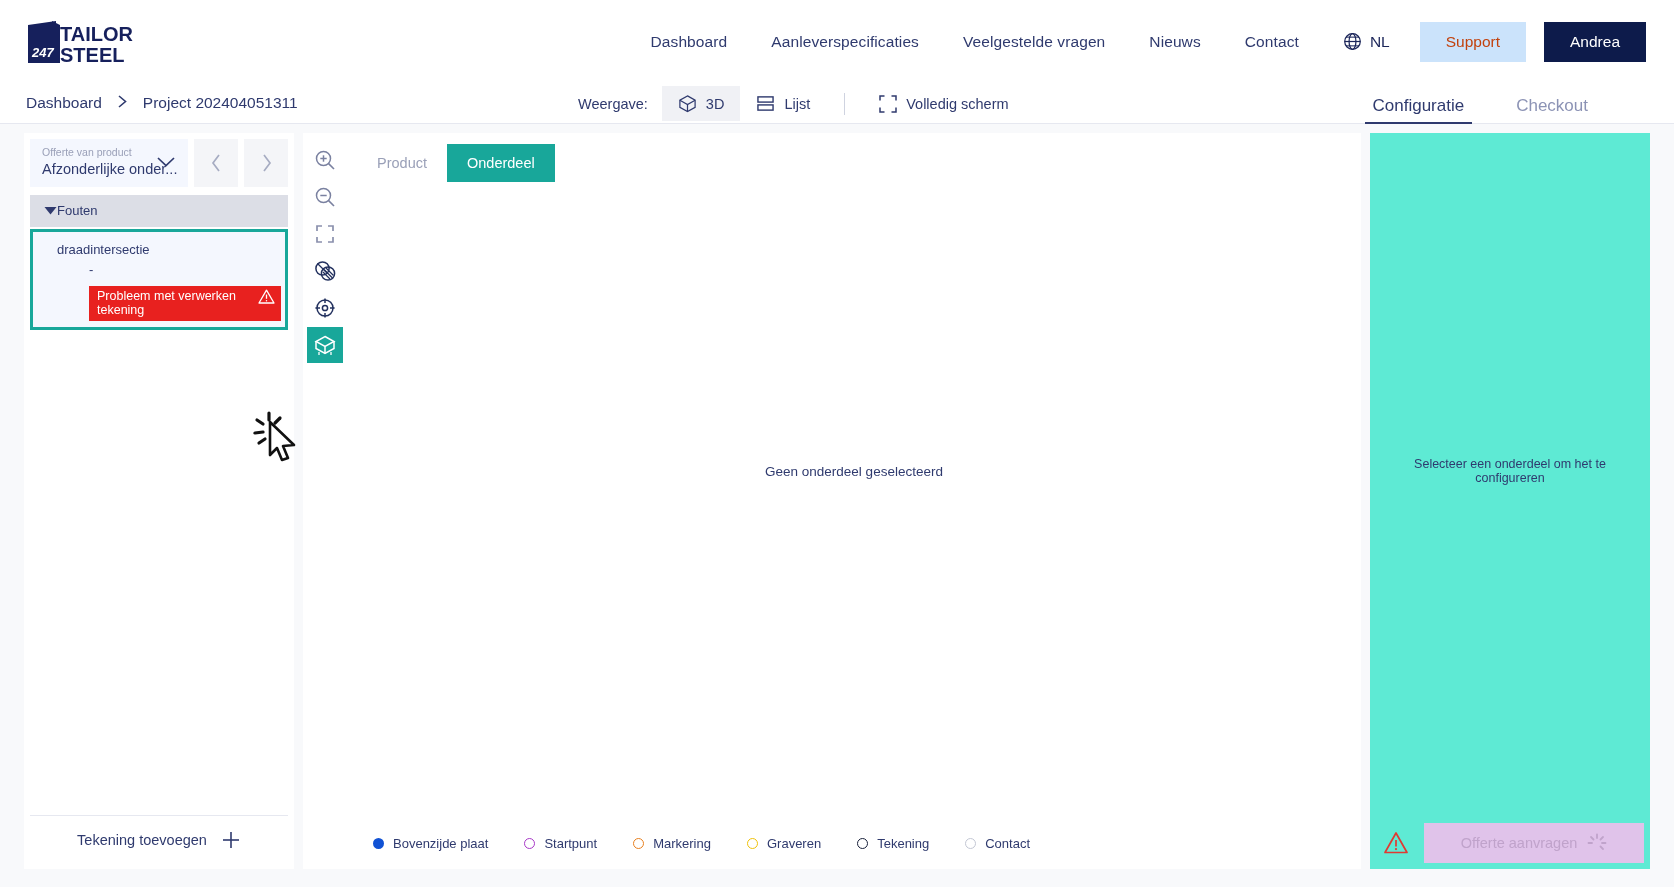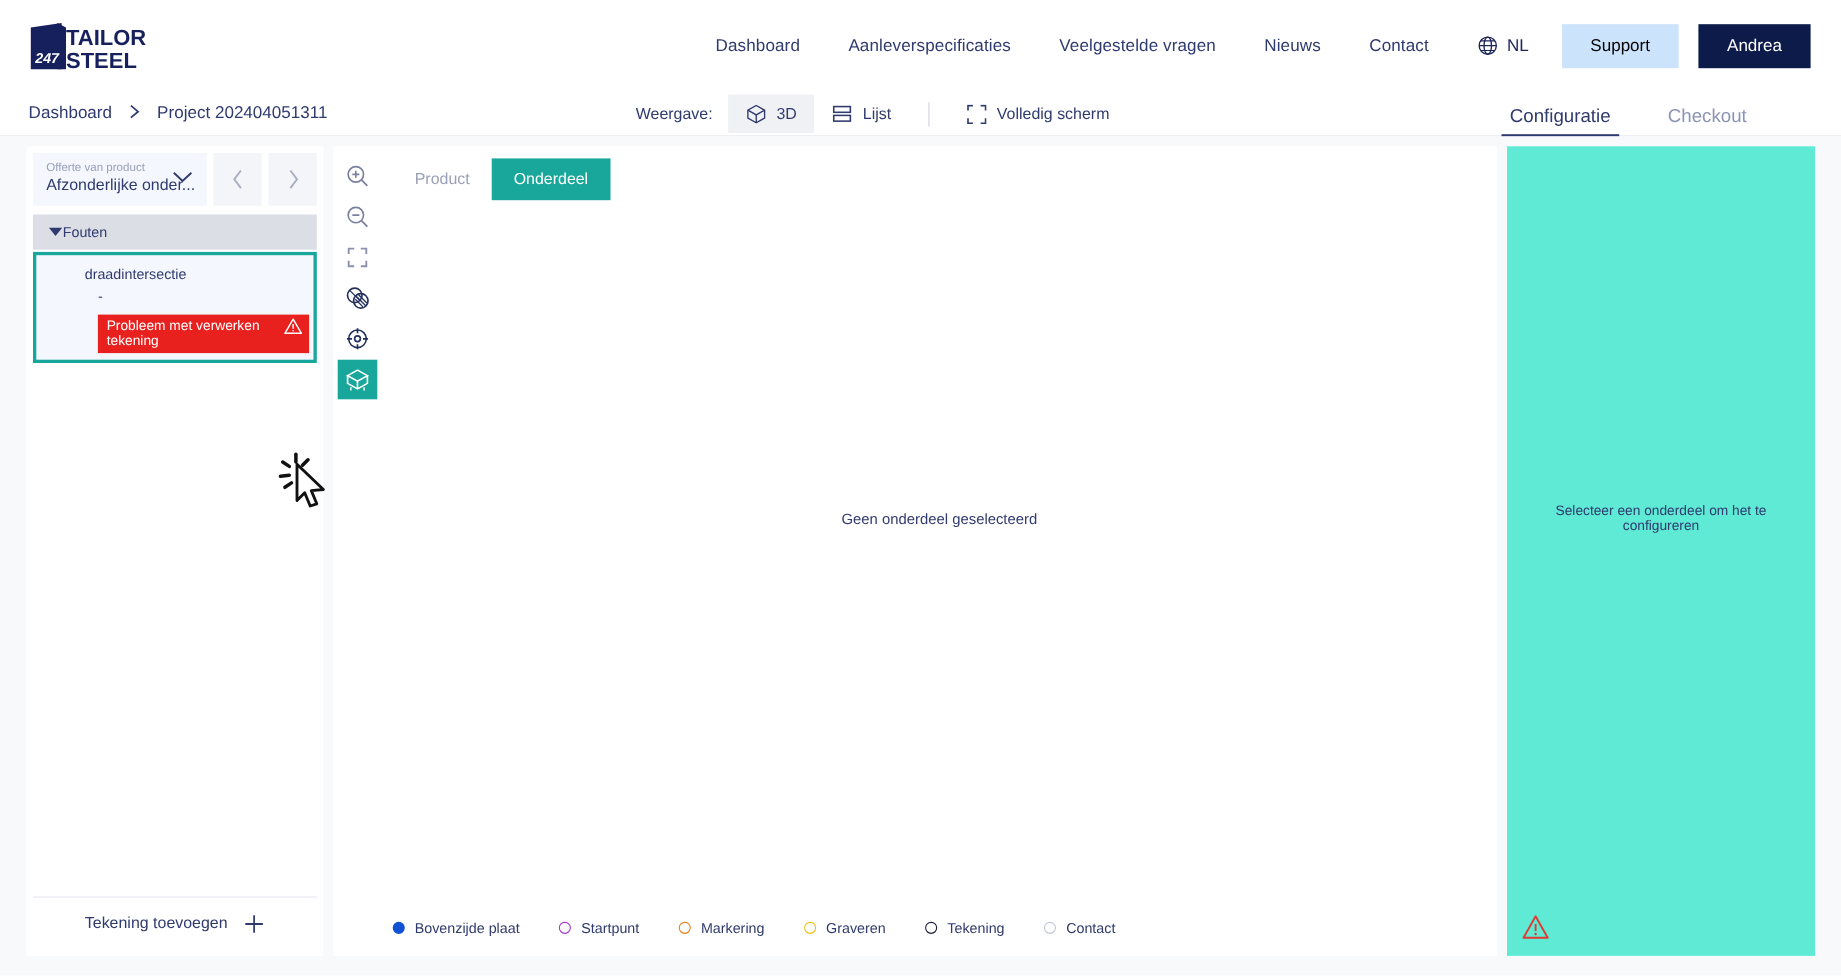--- a/index.html
+++ b/index.html
@@ -42,21 +42,21 @@
     cursor: pointer;
     letter-spacing: 0.1px;
   }
   .lang {
     display: flex; align-items: center; gap: 8px;
     padding: 0 22px; color: #1b2559; font-size: 15.5px; cursor: pointer;
   }
   .globe { width: 19px; height: 19px; display:block; }
   .btn-support {
     background: #cbe3fb;
-    color: #000000;
+    color: #c2410c;
     font-size: 15.5px;
     padding: 11px 26px;
     margin-left: 8px;
     cursor: pointer;
     white-space: nowrap;
   }
   .btn-user {
     background: #0d1b4b;
     color: #ffffff;
     font-size: 15.5px;
@@ -157,21 +157,21 @@
   .gh-label { font-size: 13px; color: #2f3a6e; }
 
   .err-item {
     margin: 2px 6px 0 6px;
     border: 3px solid #18a79a;
     background: #f4f7fe;
     padding: 8px 4px 6px 0;
     cursor: pointer;
     position: relative;
   }
-  .err-title { font-size: 13px; color: #2f3a6e; padding-left: 44px; line-height: 1.55; }
+  .err-title { font-size: 13px; color: #2f3a6e; padding-left: 24px; line-height: 1.55; }
   .err-sub { font-size: 13px; color: #2f3a6e; padding-left: 56px; line-height: 1.6; }
   .err-badge {
     margin-top: 5px; margin-left: 56px;
     background: #e8211f; color: #ffffff;
     font-size: 12.5px;
     padding: 3px 6px 4px 8px;
     display: flex; align-items: flex-start; gap: 8px;
     width: fit-content;
   }
   .err-badge svg { flex: 0 0 auto; }
@@ -220,21 +220,21 @@
   }
   .pill.active { background: #18a79a; color: #ffffff; }
 
   .canvas-empty {
     position: absolute; left: 0; right: 0; top: 0; bottom: 60px;
     display: flex; align-items: center; justify-content: center;
     font-size: 13.5px; color: #2f3a6e;
   }
 
   .legend {
-    position: absolute; left: 0; right: 0; bottom: 0;
+    position: absolute; left: 16px; right: 0; bottom: 0;
     height: 52px;
     display: flex; align-items: center; gap: 0;
     padding-left: 10px;
   }
   .leg-item { display: flex; align-items: center; gap: 9px; margin-right: 36px; }
   .leg-dot { width: 11px; height: 11px; border-radius: 50%; flex: 0 0 auto; }
   .leg-label { font-size: 13px; color: #2f3a6e; white-space: nowrap; }
 
   
   .rightpanel {
@@ -543,16 +543,29 @@
     </div>
 
     <div class="rp-footer">
       <div class="warn-box">
         <svg width="26" height="24" viewBox="0 0 26 24">
           <polygon points="13,2 24,21.5 2,21.5" fill="none" stroke="#e03a32" stroke-width="1.7" stroke-linejoin="round"></polygon>
           <line x1="13" y1="9" x2="13" y2="15.4" stroke="#e03a32" stroke-width="1.7"></line>
           <circle cx="13" cy="18.1" r="1.1" fill="#e03a32"></circle>
         </svg>
       </div>
+      <div class="btn-offerte">
+        <span>Offerte aanvragen</span>
+        <svg class="spinner" width="20" height="20" viewBox="0 0 20 20">
+          <g stroke="#c0a3cb" stroke-width="1.8" stroke-linecap="round">
+            <line x1="10" y1="1.5" x2="10" y2="5"></line>
+            <line x1="16" y1="4" x2="13.5" y2="6.5"></line>
+            <line x1="18.5" y1="10" x2="15" y2="10"></line>
+            <line x1="16" y1="16" x2="13.5" y2="13.5"></line>
+            <line x1="4" y1="4" x2="6.5" y2="6.5"></line>
+            <line x1="1.5" y1="10" x2="5" y2="10"></line>
+          </g>
+        </svg>
+      </div>
     </div>
   </div>
 
 </div>
 
 </body></html>

